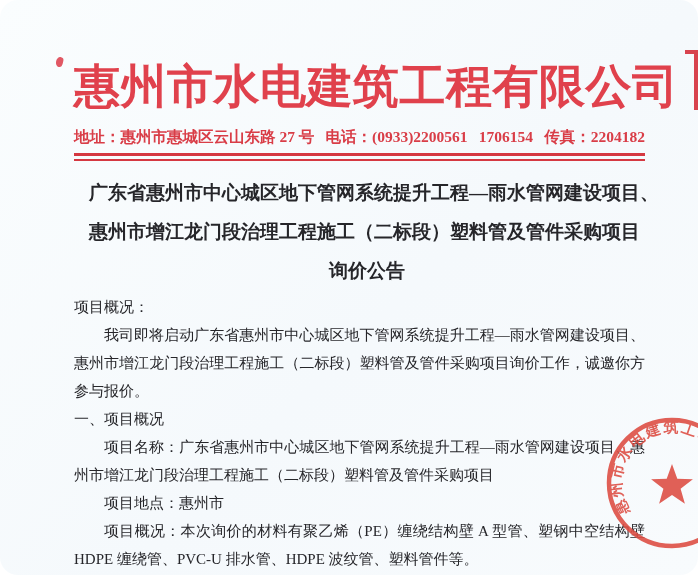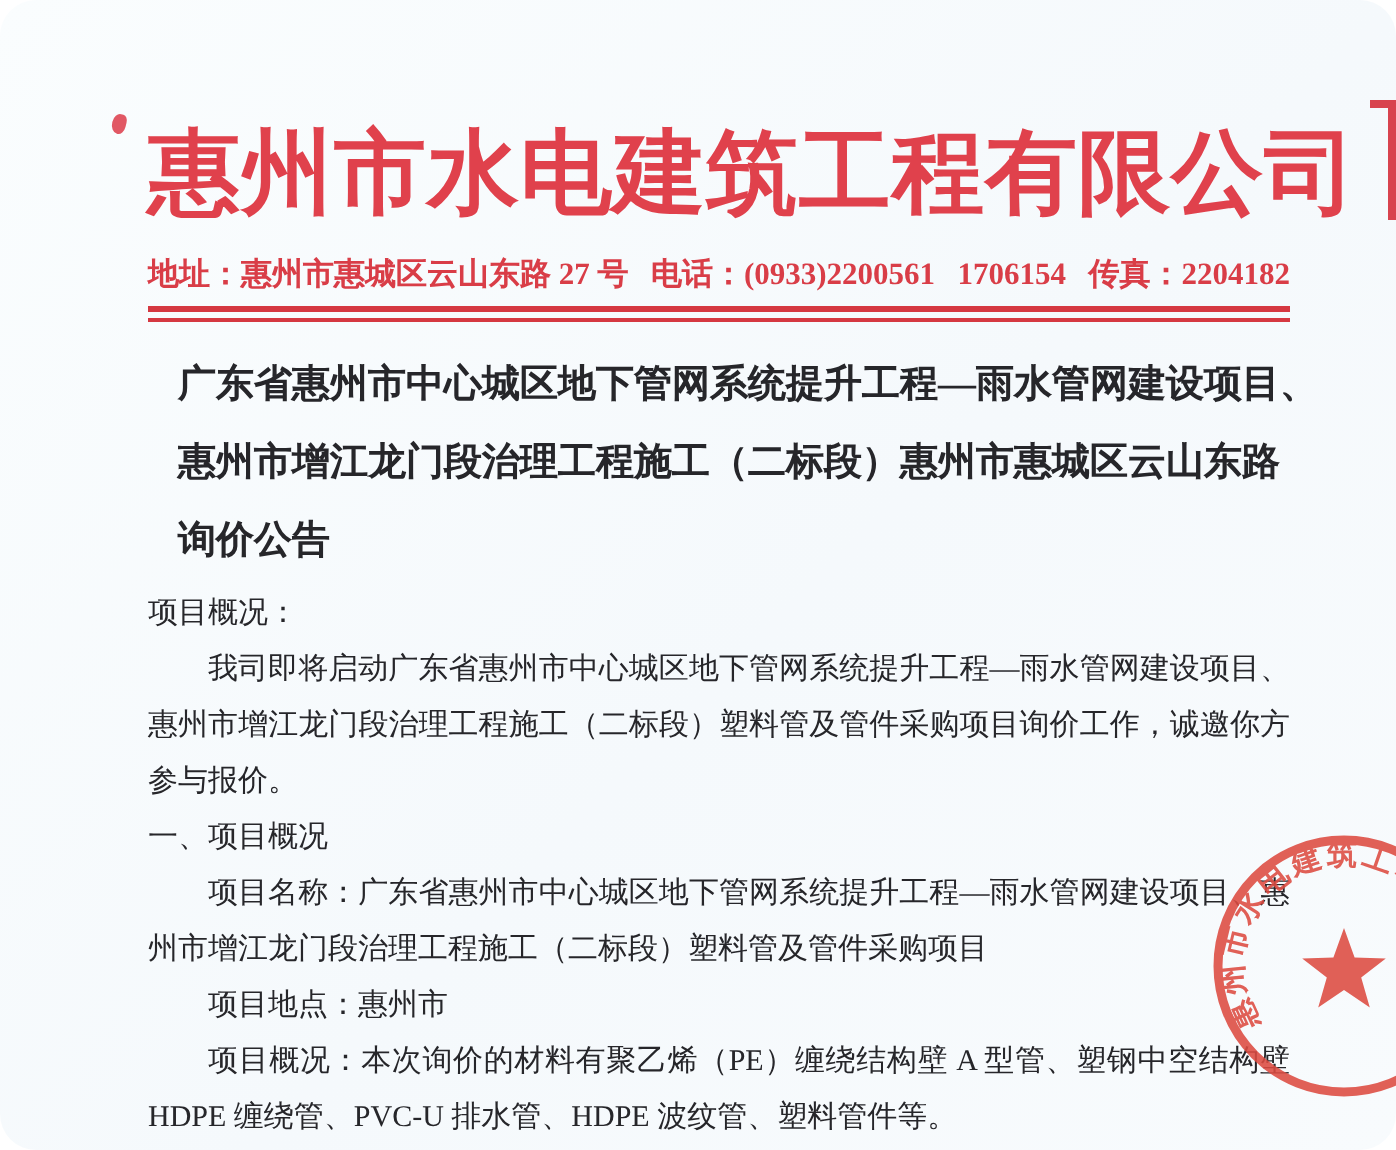--- a/index.html
+++ b/index.html
@@ -22,21 +22,21 @@
     display:flex; justify-content:space-between; align-items:baseline;
     margin-top:9px; color:#d93d47; font-weight:bold; font-size:15.5px;
     white-space:nowrap;
   }
   .rules { margin-top:5px; }
   .rule-thick { height:3.5px; background:#d53841; }
   .rule-thin  { height:1.8px; background:#d53841; margin-top:2.5px; }
 
   .doc-title { margin-top:12px; }
   .doc-title-line { font-size:19px; font-weight:bold; line-height:39px; white-space:nowrap;margin-left:15px; }
-  .doc-title-center { text-align:left; white-space:normal; }
+  .doc-title-center { text-align:center; white-space:normal; }
 
   .body-text { margin-top:3px; font-size:15px; line-height:28px; }
   .body-text p { text-align:justify; }
   .indent { text-indent:2em; }
 
   .seal { position:absolute; left:606px; top:417px; width:141px; height:141px;
           opacity:0.88; pointer-events:none; filter:blur(0.2px); }
 
   .artifact-dot {
     position:absolute; left:56px; top:57px; width:7px; height:10px;
@@ -65,21 +65,21 @@
       <span>传真：2204182</span>
     </div>
 
     <div class="rules">
       <div class="rule-thick"></div>
       <div class="rule-thin"></div>
     </div>
 
     <div class="doc-title">
       <div class="doc-title-line">广东省惠州市中心城区地下管网系统提升工程—雨水管网建设项目、</div>
-      <div class="doc-title-line">惠州市增江龙门段治理工程施工（二标段）惠州市惠城区云山东路</div>
+      <div class="doc-title-line">惠州市增江龙门段治理工程施工（二标段）塑料管及管件采购项目</div>
       <div class="doc-title-line doc-title-center">询价公告</div>
     </div>
 
     <div class="body-text">
       <p>项目概况：</p>
       <p class="indent">我司即将启动广东省惠州市中心城区地下管网系统提升工程—雨水管网建设项目、惠州市增江龙门段治理工程施工（二标段）塑料管及管件采购项目询价工作，诚邀你方参与报价。</p>
       <p>一、项目概况</p>
       <p class="indent">项目名称：广东省惠州市中心城区地下管网系统提升工程—雨水管网建设项目、惠州市增江龙门段治理工程施工（二标段）塑料管及管件采购项目</p>
       <p class="indent">项目地点：惠州市</p>
       <p class="indent">项目概况：本次询价的材料有聚乙烯（PE）缠绕结构壁 A 型管、塑钢中空结构壁 HDPE 缠绕管、PVC-U 排水管、HDPE 波纹管、塑料管件等。</p>

